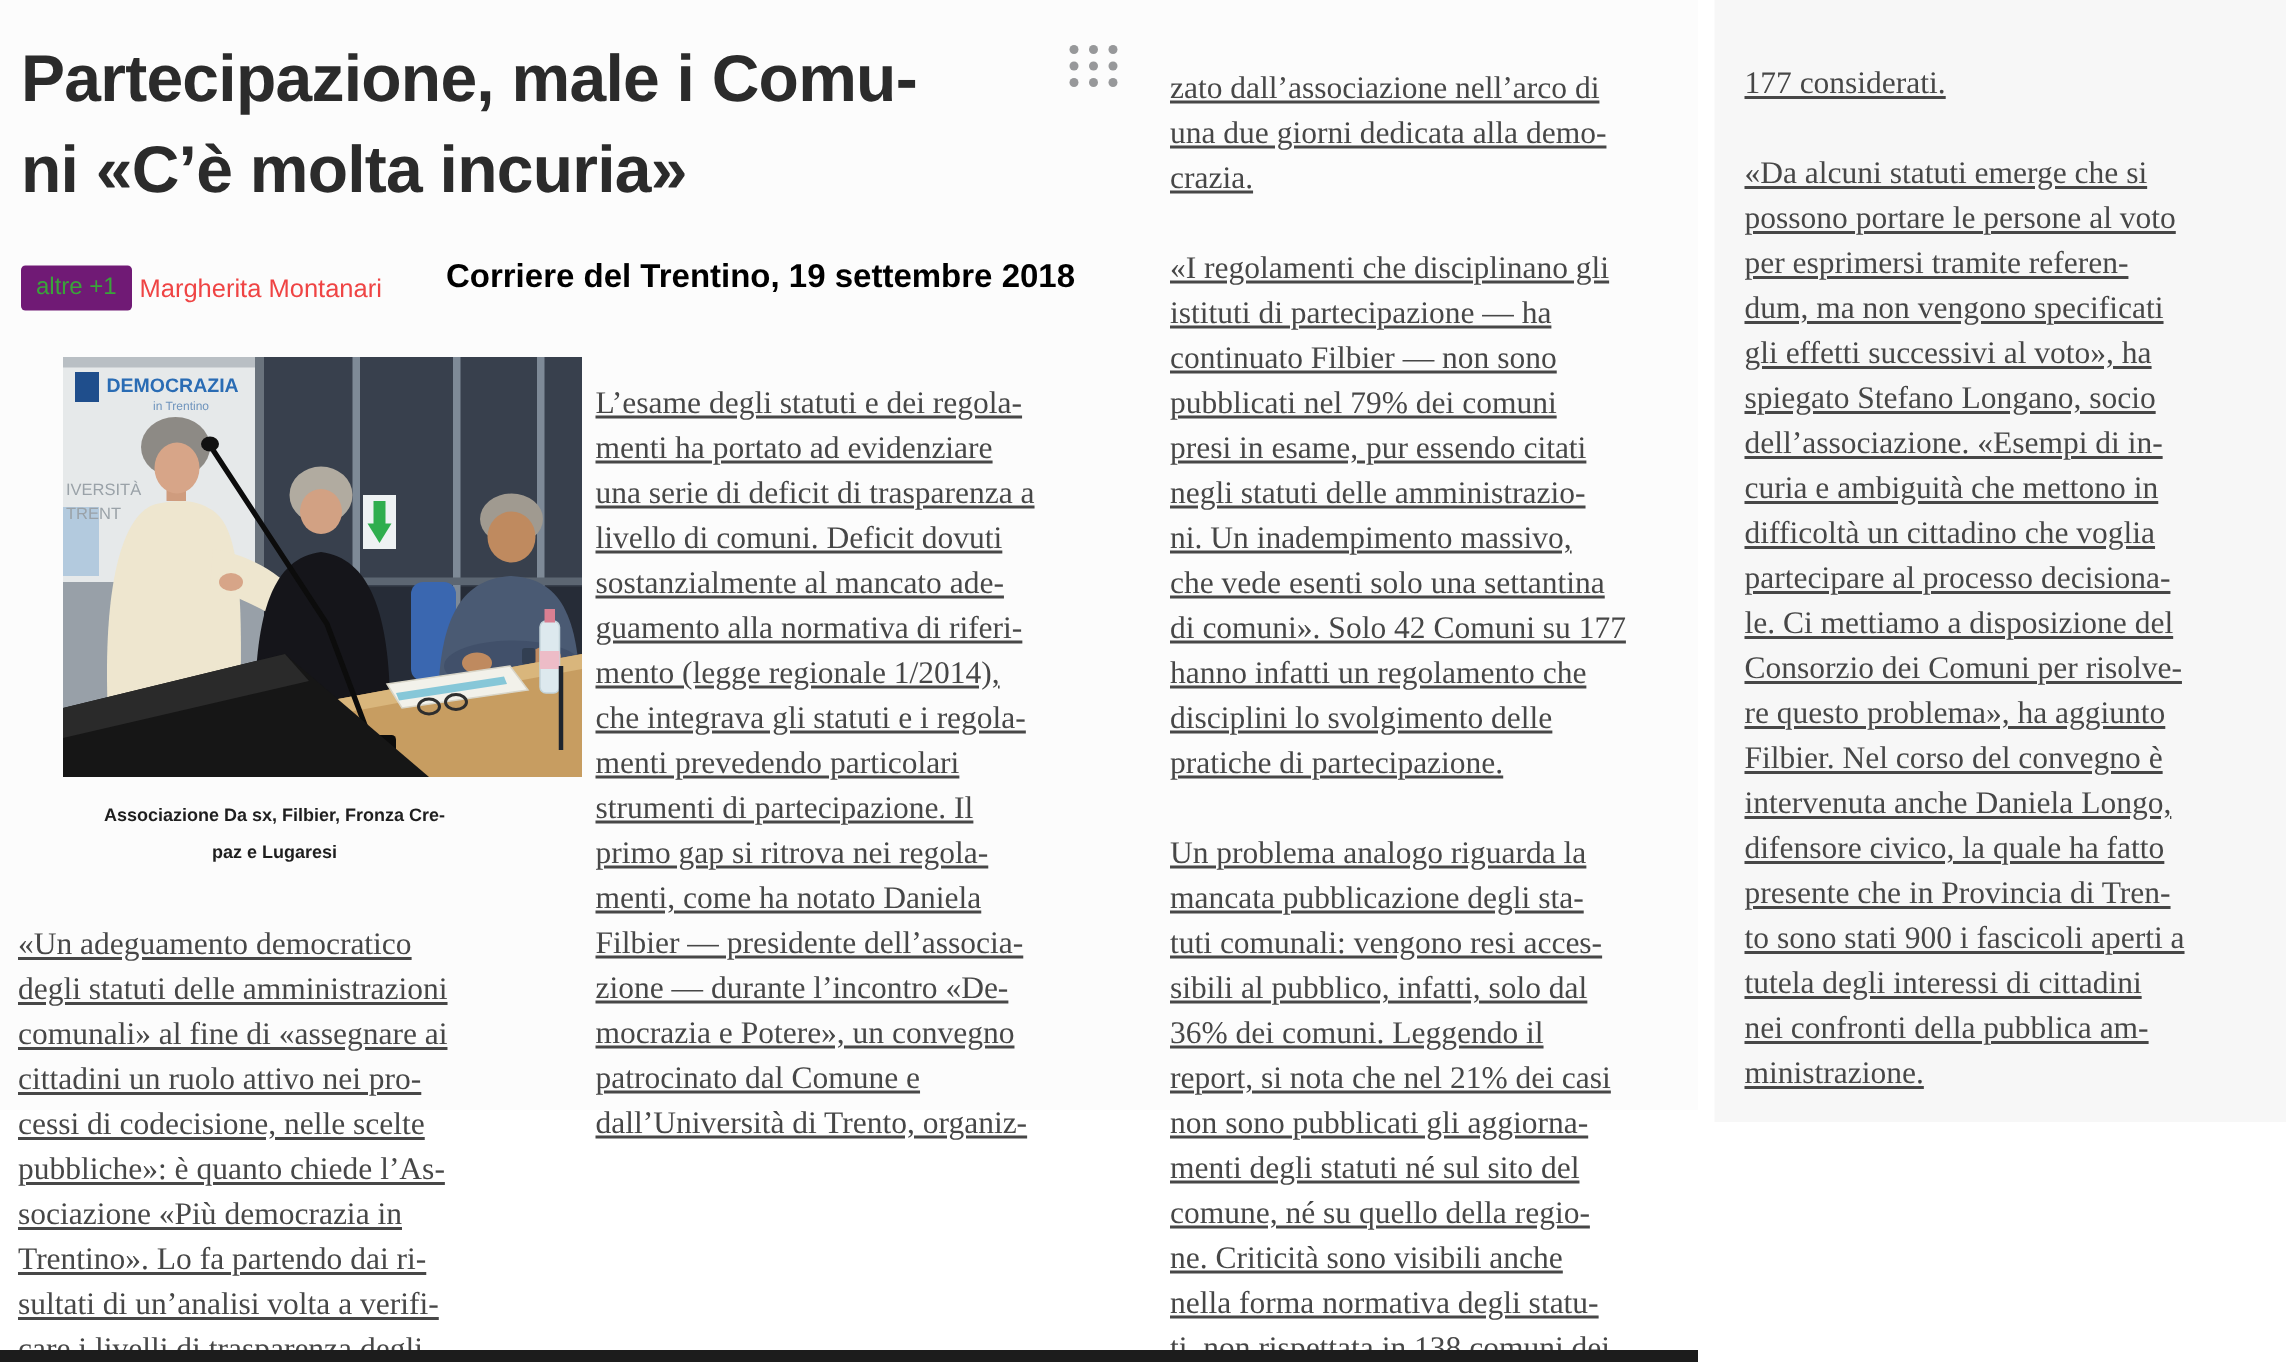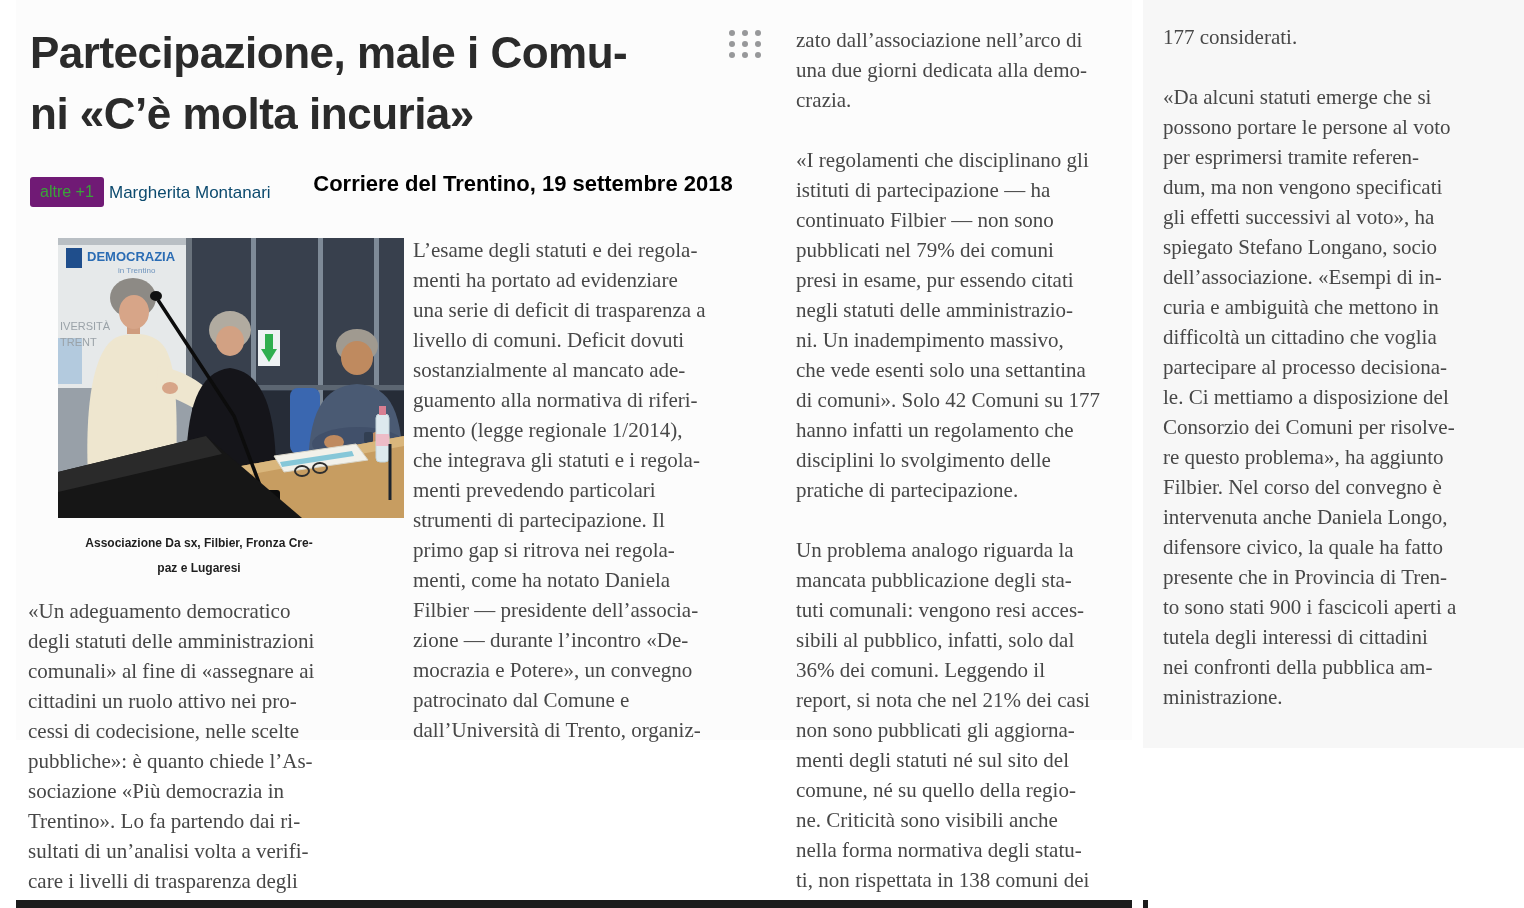--- a/index.html
+++ b/index.html
@@ -1,42 +1,42 @@
 <!DOCTYPE html>
 <html><head>
 <meta charset="utf-8">
 <style>
   html,body{margin:0;padding:0;background:#ffffff;}
   .page{position:relative;width:1524px;height:908px;overflow:hidden;background:#ffffff;
         font-family:"Liberation Sans","DejaVu Sans",sans-serif;}
-  .main{position:absolute;left:16px;top:0;width:1132px;height:740px;background:#fcfcfc;}
+  .main{position:absolute;left:0;top:0;width:1132px;height:740px;background:#fcfcfc;}
   .gap-strip{position:absolute;left:1132px;top:0;width:11px;height:908px;background:#ffffff;}
   .panel{position:absolute;left:1143px;top:0;width:381px;height:748px;background:#f7f7f7;}
 
   .headline{position:absolute;left:14px;top:22px;width:740px;margin:0;
             font-size:44px;line-height:61px;font-weight:700;color:#2b2b2b;
             letter-spacing:-0.5px;white-space:pre-line;}
   .grid-icon{position:absolute;left:710px;top:27px;width:38px;height:34px;
              display:grid;grid-template-columns:repeat(3,1fr);grid-template-rows:repeat(3,1fr);
              justify-items:center;align-items:center;cursor:pointer;}
   .grid-icon i{width:6px;height:6px;border-radius:50%;background:#97989a;}
 
   .badge{position:absolute;left:14px;top:177px;background:#701a75;color:#3aa33a;
          font-size:16px;padding:6px 10px;border-radius:3px;cursor:pointer;}
-  .author{position:absolute;left:93px;top:183px;color:#0c4a6e;font-size:17px;}
+  .author{position:absolute;left:93px;top:183px;color:#ef4444;font-size:17px;}
   .source{position:absolute;left:272px;top:171px;width:470px;text-align:center;
           font-size:22px;font-weight:700;color:#000000;white-space:nowrap;}
 
   .photo-wrap{position:absolute;left:10px;top:238px;width:346px;height:280px;padding-left:32px;}
   .caption{position:absolute;left:10px;top:531px;width:346px;text-align:center;
            font-weight:700;font-size:12px;line-height:25px;color:#1e1e1e;white-space:pre-line;}
 
   .col{position:absolute;font-family:"Liberation Serif","DejaVu Serif",serif;
        font-size:21px;line-height:30px;color:#474747;}
-  .col p{margin:0 0 30px 0;white-space:pre-line;}
+  .col p{margin:18px 0 30px 0;white-space:pre-line;text-decoration:underline;}
   .col1{left:12px;top:596px;width:352px;}
   .col2{left:397px;top:235px;width:352px;}
   .col3{left:780px;top:25px;width:350px;}
   .col4{left:1163px;top:22px;width:342px;}
 
   .bottom-bar{position:absolute;left:0;top:900px;width:1132px;height:8px;background:#1c1c1c;}
 </style>
 </head>
 <body>
 

